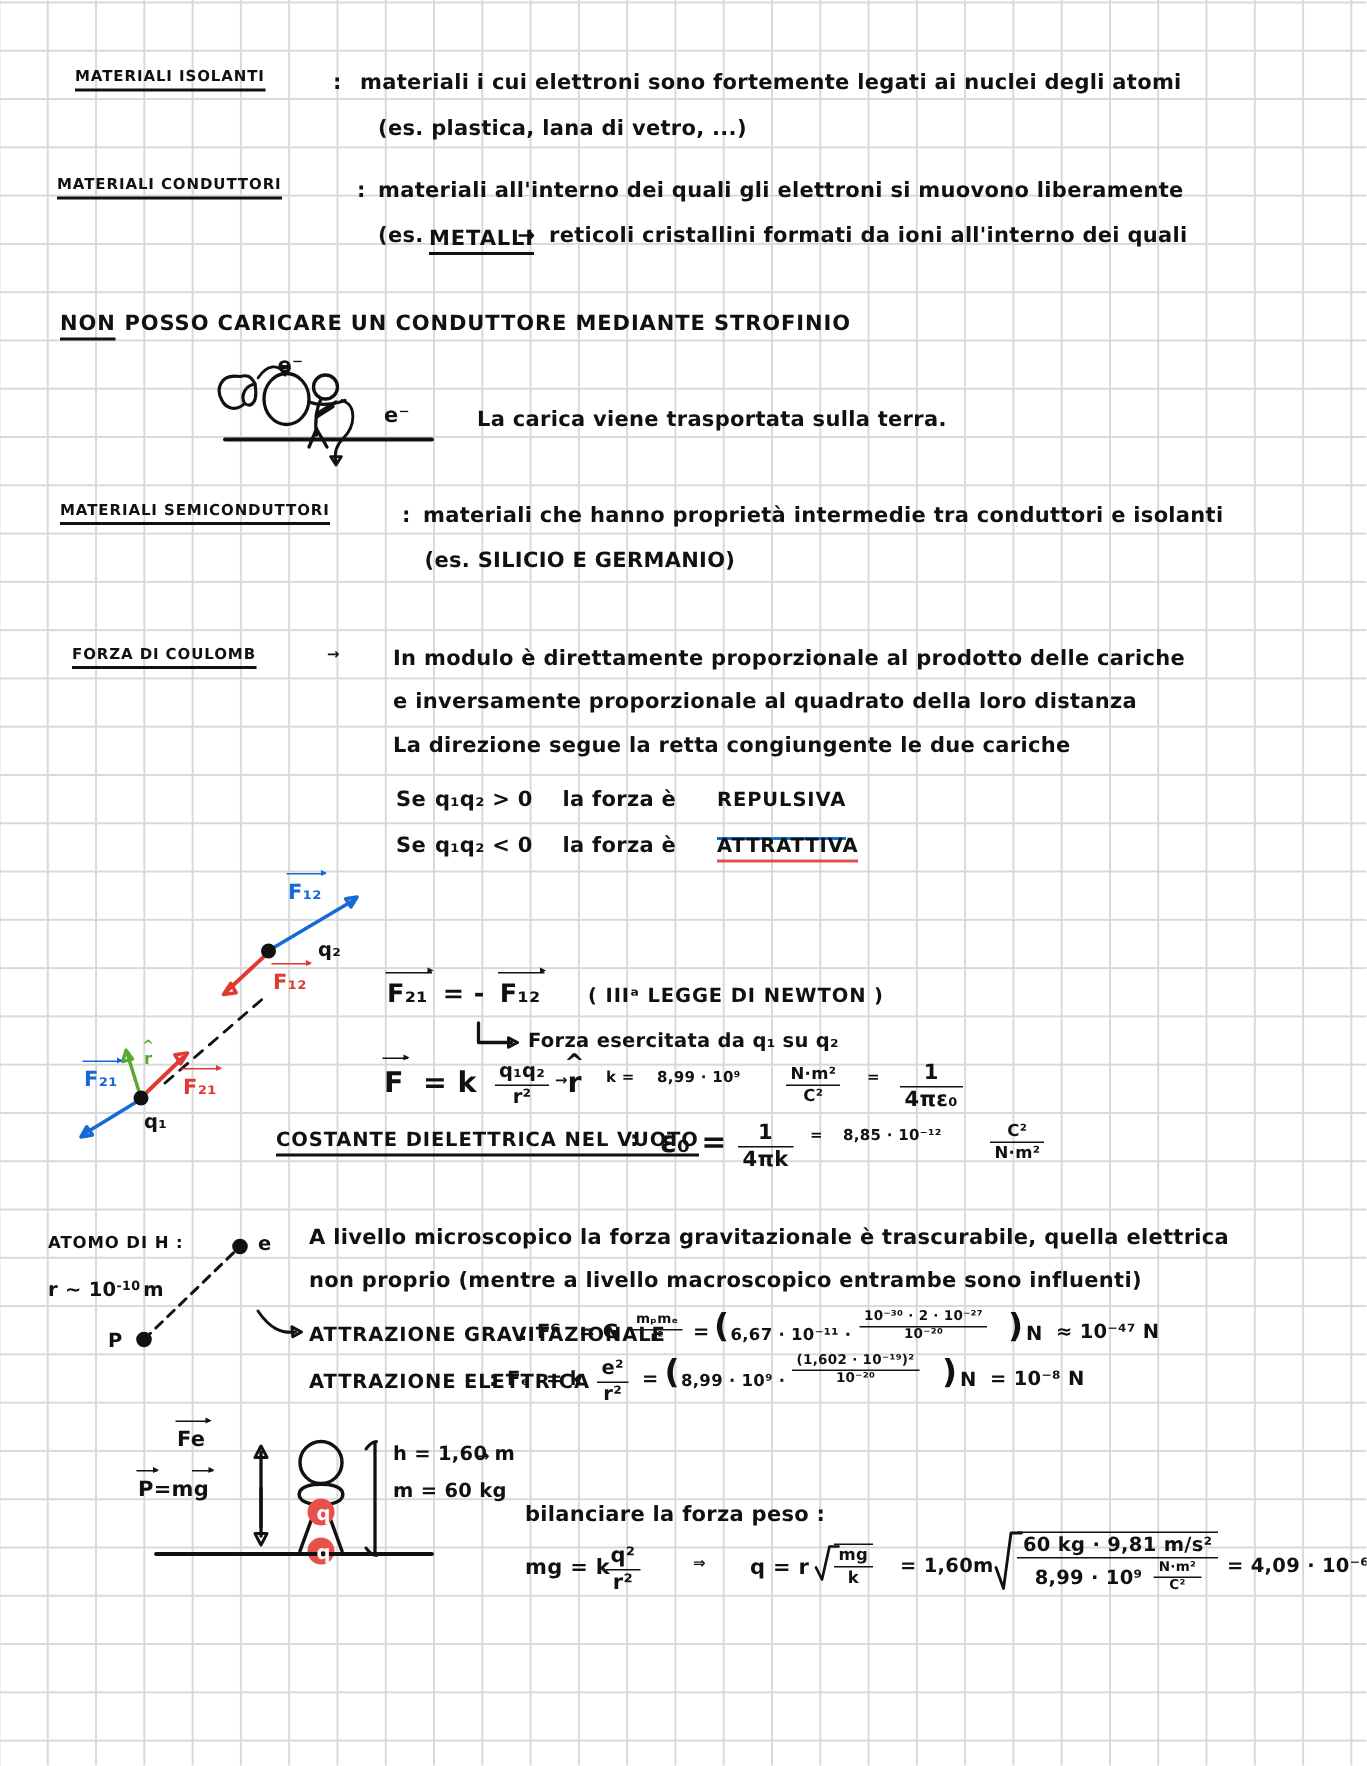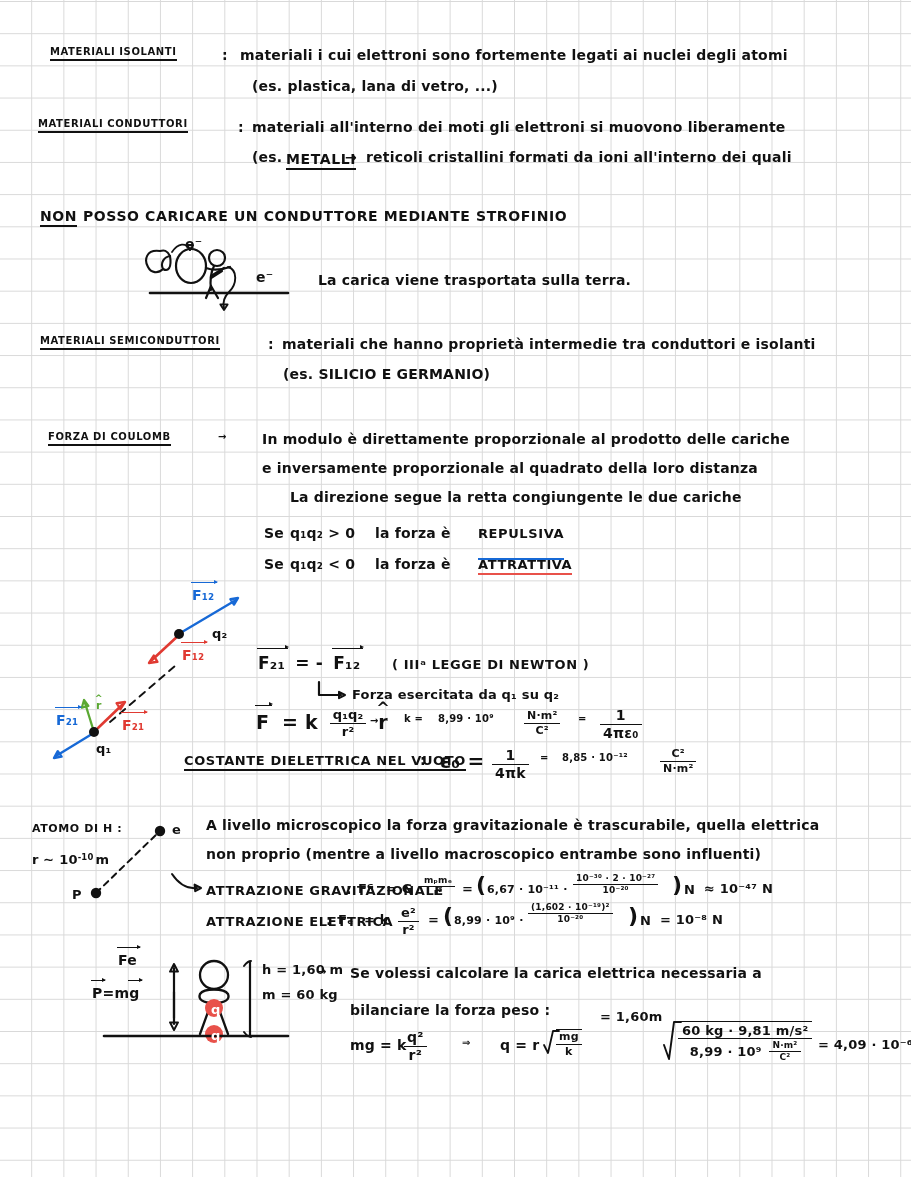--- a/index.html
+++ b/index.html
@@ -53,21 +53,21 @@
 
 <div class="pg">
 
   <div class="t hw cap s15 ul" style="left:50px;top:47px;">MATERIALI ISOLANTI</div>
   <div class="t hw s14" style="left:222px;top:48px;">:</div>
   <div class="t hw s14" style="left:240px;top:48px;">materiali i cui elettroni sono fortemente legati ai nuclei degli atomi</div>
   <div class="t hw s14" style="left:252px;top:79px;">(es. plastica, lana di vetro, ...)</div>
 
   <div class="t hw cap s15 ul" style="left:38px;top:119px;">MATERIALI CONDUTTORI</div>
   <div class="t hw s14" style="left:238px;top:120px;">:</div>
-  <div class="t hw s14" style="left:252px;top:120px;">materiali all'interno dei moti gli elettroni si muovono liberamente</div>
+  <div class="t hw s14" style="left:252px;top:120px;">materiali all'interno dei quali gli elettroni si muovono liberamente</div>
   <div class="t hw s14" style="left:252px;top:150px;">(es.</div>
   <div class="t hw cap s12 ul" style="left:286px;top:152px;">METALLI</div>
   <div class="t hw s14" style="left:345px;top:150px;">→</div>
   <div class="t hw s14" style="left:366px;top:150px;">reticoli cristallini formati da ioni all'interno dei quali</div>
 
   <div class="t hw cap s14 ul" style="left:40px;top:209px;">NON</div>
   <div class="t hw cap s14" style="left:83px;top:209px;">POSSO CARICARE UN CONDUTTORE MEDIANTE STROFINIO</div>
 
   <svg style="left:110px;top:238px;width:240px;height:72px;" viewBox="0 0 240 72">
 
@@ -99,21 +99,21 @@
 
   <div class="t hw cap s15 ul" style="left:40px;top:336px;">MATERIALI SEMICONDUTTORI</div>
   <div class="t hw s14" style="left:268px;top:337px;">:</div>
   <div class="t hw s14" style="left:282px;top:337px;">materiali che hanno proprietà intermedie tra conduttori e isolanti</div>
   <div class="t hw s14" style="left:283px;top:367px;">(es. SILICIO E GERMANIO)</div>
 
   <div class="t hw cap s15 ul" style="left:48px;top:432px;">FORZA DI COULOMB</div>
   <div class="t hw s15" style="left:218px;top:432px;">→</div>
   <div class="t hw s14" style="left:262px;top:432px;">In modulo è direttamente proporzionale al prodotto delle cariche</div>
   <div class="t hw s14" style="left:262px;top:461px;">e inversamente proporzionale al quadrato della loro distanza</div>
-  <div class="t hw s14" style="left:262px;top:490px;margin-left:28px;">La direzione segue la retta congiungente le due cariche</div>
+  <div class="t hw s14" style="left:262px;top:490px;">La direzione segue la retta congiungente le due cariche</div>
 
   <div class="t hw s14" style="left:264px;top:526px;">Se</div>
   <div class="t hw s14" style="left:290px;top:526px;">q₁q₂ &gt; 0</div>
   <div class="t hw s14" style="left:375px;top:526px;">la forza è</div>
   <div class="t hw cap s13 ul-blue" style="left:478px;top:527px;">REPULSIVA</div>
 
   <div class="t hw s14" style="left:264px;top:557px;">Se</div>
   <div class="t hw s14" style="left:290px;top:557px;">q₁q₂ &lt; 0</div>
   <div class="t hw s14" style="left:375px;top:557px;">la forza è</div>
   <div class="t hw cap s13 ul-red" style="left:478px;top:558px;">ATTRATTIVA</div>
@@ -297,42 +297,41 @@
   <div class="t hw s12" style="left:118px;top:953px;"><span class="vec">Fe</span></div>
   <div class="t hw s12" style="left:92px;top:986px;">
     <span class="vec">P</span><span>=m</span><span class="vec">g</span>
   </div>
   <div class="t hw s10" style="left:211px;top:1003px;color:#fff;">q</div>
   <div class="t hw s10" style="left:211px;top:1029px;color:#fff;">q</div>
   <div class="t hw s13" style="left:262px;top:963px;">h = 1,60 m</div>
   <div class="t hw s13" style="left:262px;top:988px;">m = 60 kg</div>
 
   <div class="t hw s15" style="left:318px;top:967px;">→</div>
-  <div class="t hw s14" style="left:350px;top:966px;">Se volessi calcolare la carica elettrica necessaria a</div>
   <div class="t hw s14" style="left:350px;top:1003px;">bilanciare la forza peso :</div>
 
   <div class="t hw s14" style="left:350px;top:1038px;">mg = k</div>
   <div class="t hw" style="left:404px;top:1030px;">
     <span class="frac s12">
       <span class="num">q²</span>
       <span class="den">r²</span>
     </span>
   </div>
   <div class="t hw s15" style="left:462px;top:1038px;">⇒</div>
   <div class="t hw s14" style="left:500px;top:1038px;">q = r</div>
   <svg style="left:543px;top:1027px;width:16px;height:32px;" viewBox="0 0 16 32">
     <path class="ink" stroke-width="1.8" d="M1 18 L5 26 L10 4 L16 4"></path>
   </svg>
   <div class="t hw" style="left:556px;top:1029px;">
     <span class="frac s11" style="border-top:1.6px solid #111;padding-top:1px;">
       <span class="num">mg</span>
       <span class="den">k</span>
     </span>
   </div>
-  <div class="t hw s13" style="left:600px;top:1010px;text-align:center;">= 1,60m</div>
+  <div class="t hw s13" style="left:600px;top:1038px;text-align:center;">= 1,60m</div>
   <svg style="left:663px;top:1019px;width:18px;height:48px;" viewBox="0 0 18 48">
     <path class="ink" stroke-width="1.9" d="M1 26 L6 40 L11 3 L18 3"></path>
   </svg>
   <div class="t hw" style="left:678px;top:1021px;">
     <span style="display:block;border-top:1.8px solid #111;padding-top:2px;text-align:center;">
       <span class="s10" style="display:block;border-bottom:1.5px solid #111;padding:0 4px 1px 4px;">60 kg · 9,81 m/s²</span>
       <span style="display:block;padding-top:2px;">
         <span class="s10">8,99 · 10⁹</span>
         <span class="frac s9" style="margin-left:2px;">
           <span class="num">N·m²</span>

